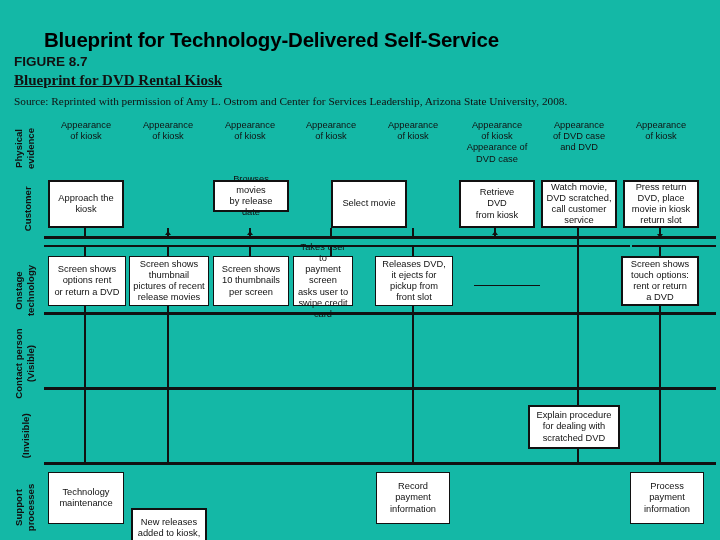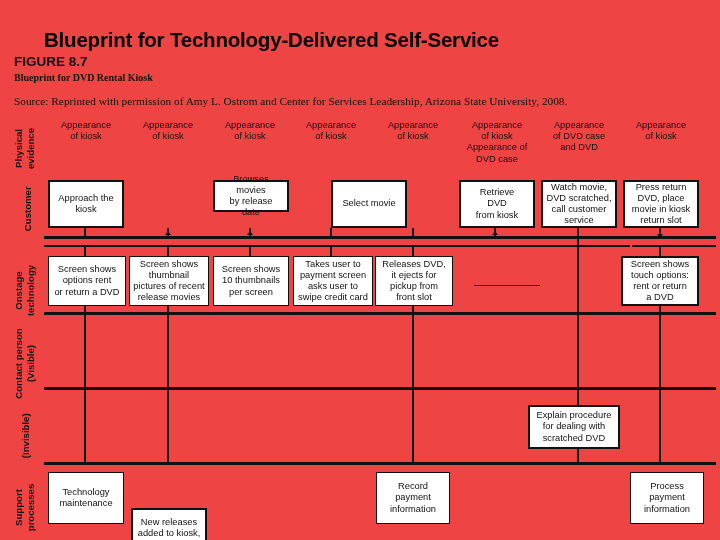--- a/index.html
+++ b/index.html
@@ -4,21 +4,21 @@
 <style>
   html, body {
     margin: 0;
     padding: 0;
     background: #ffffff;
   }
   #page {
     position: relative;
     width: 720px;
     height: 540px;
-    background: #ef4444;
+    background: #14b8a6;
     font-family: "Liberation Sans", sans-serif;
     overflow: hidden;
   }
 
   
   #slide-title {
     position: absolute;
     left: 44px;
     top: 28px;
     font-size: 20.5px;
@@ -33,24 +33,25 @@
     top: 54px;
     font-size: 13.5px;
     font-weight: bold;
     color: #111111;
     font-family: "Liberation Sans", sans-serif;
   }
   #figure-title {
     position: absolute;
     left: 14px;
     top: 72px;
-    font-size: 10px;
+    font-size: 15px;
     font-weight: bold;
     color: #111111;
     font-family: "Liberation Serif", serif;
+    text-decoration: underline;
   }
   #figure-source {
     position: absolute;
     left: 14px;
     top: 95px;
     font-size: 11.3px;
     color: #111111;
     font-family: "Liberation Serif", serif;
     white-space: nowrap;
   }
@@ -236,21 +237,21 @@
     <div class="box" style="left:48px; top:180px; width:76px; height:48px;">Approach the<br>kiosk</div>
     <div class="box" style="left:213px; top:180px; width:76px; height:32px;">Browses<br>movies<br>by release<br>date</div>
     <div class="box" style="left:295px; top:180px; width:76px; height:48px;margin-left:36px;">Select movie</div>
     <div class="box" style="left:459px; top:180px; width:76px; height:48px;">Retrieve<br>DVD<br>from kiosk</div>
     <div class="box" style="left:541px; top:180px; width:76px; height:48px;">Watch movie,<br>DVD scratched,<br>call customer<br>service</div>
     <div class="box" style="left:623px; top:180px; width:76px; height:48px;">Press return<br>DVD, place<br>movie in kiosk<br>return slot</div>
 
     <div class="box thin" style="left:48px; top:256px; width:78px; height:50px;">Screen shows<br>options rent<br>or return a DVD</div>
     <div class="box thin" style="left:129px; top:256px; width:80px; height:50px;">Screen shows<br>thumbnail<br>pictures of recent<br>release movies</div>
     <div class="box thin" style="left:213px; top:256px; width:76px; height:50px;">Screen shows<br>10 thumbnails<br>per screen</div>
-    <div class="box thin" style="left:293px; top:256px; width:80px; height:50px;">Takes user to<br>payment screen<br>asks user to<br>swipe credit card</div>
+    <div class="box thin" style="left:293px; top:256px; width:60px; height:50px;">Takes user to<br>payment screen<br>asks user to<br>swipe credit card</div>
     <div class="box thin" style="left:375px; top:256px; width:78px; height:50px;">Releases DVD,<br>it ejects for<br>pickup from<br>front slot</div>
     <div class="box" style="left:621px; top:256px; width:78px; height:50px;">Screen shows<br>touch options:<br>rent or return<br>a DVD</div>
 
     <div class="box" style="left:528px; top:405px; width:92px; height:44px;">Explain procedure<br>for dealing with<br>scratched DVD</div>
 
     <div class="box thin" style="left:48px; top:472px; width:76px; height:52px;">Technology<br>maintenance</div>
     <div class="box" style="left:131px; top:472px; width:76px; height:62px;margin-top:36px;">New releases<br>added to kiosk,<br>update kiosk<br>information</div>
     <div class="box thin" style="left:376px; top:472px; width:74px; height:52px;">Record<br>payment<br>information</div>
     <div class="box thin" style="left:630px; top:472px; width:74px; height:52px;">Process<br>payment<br>information</div>
 

